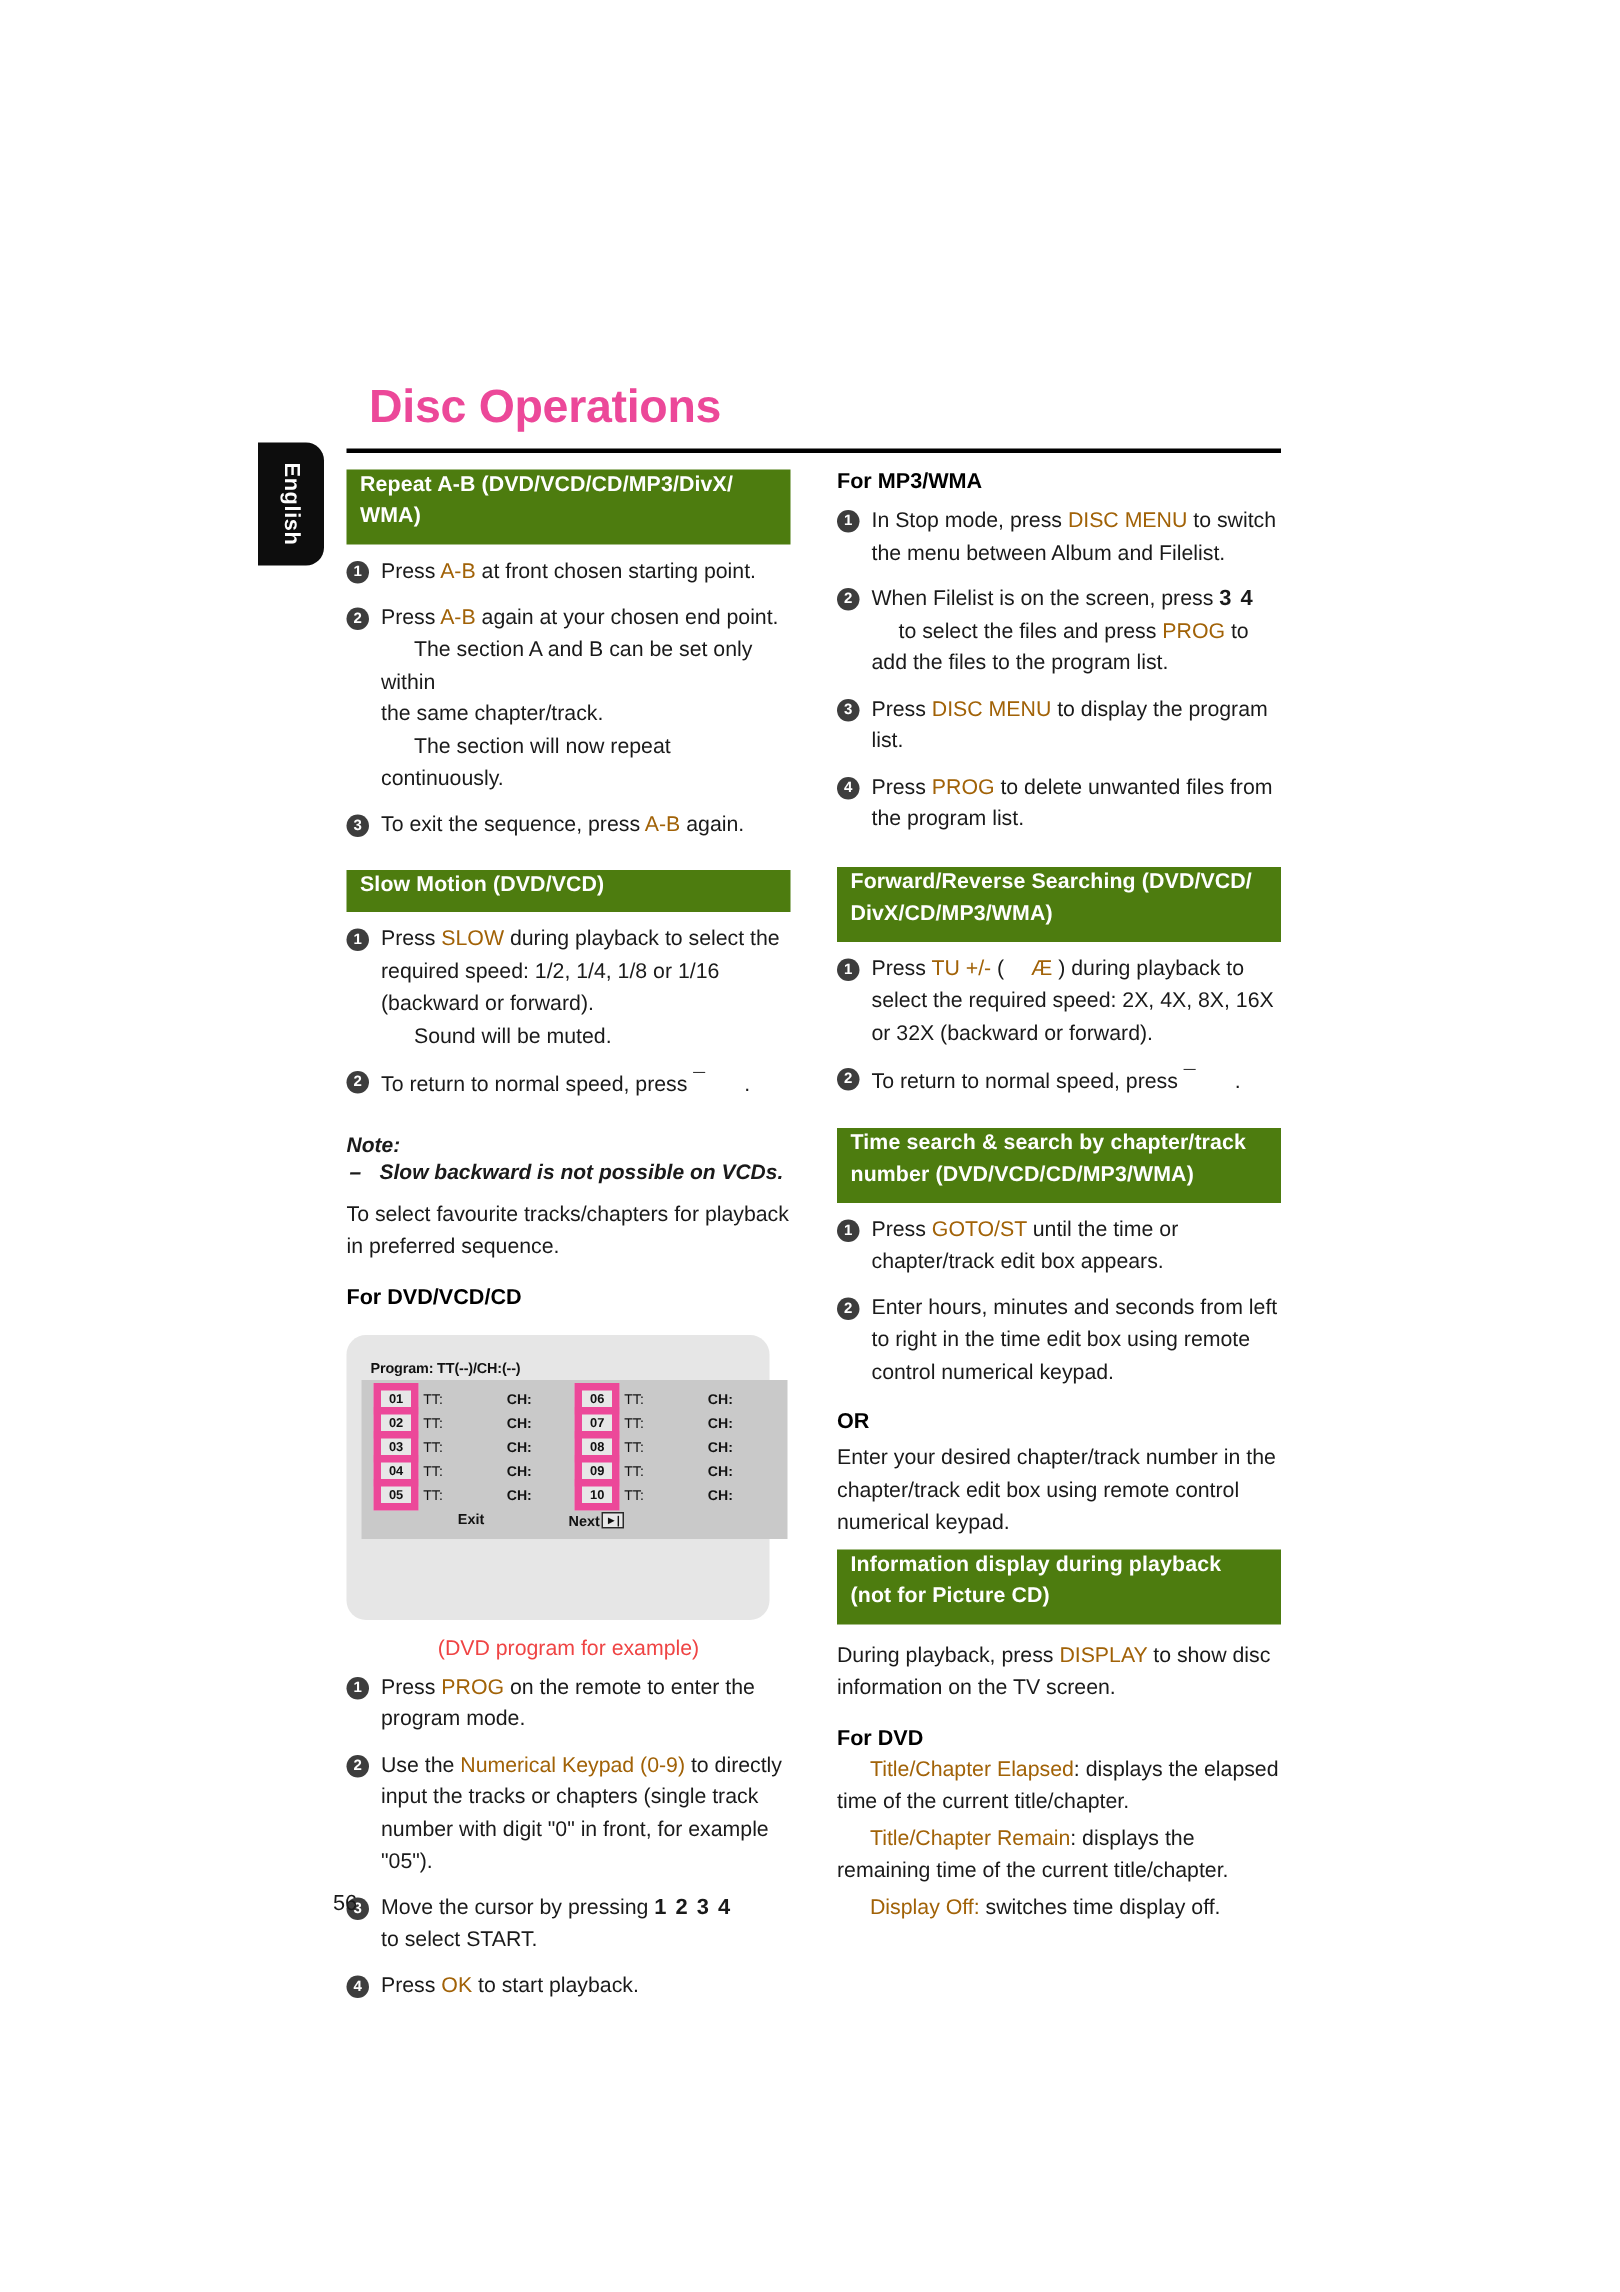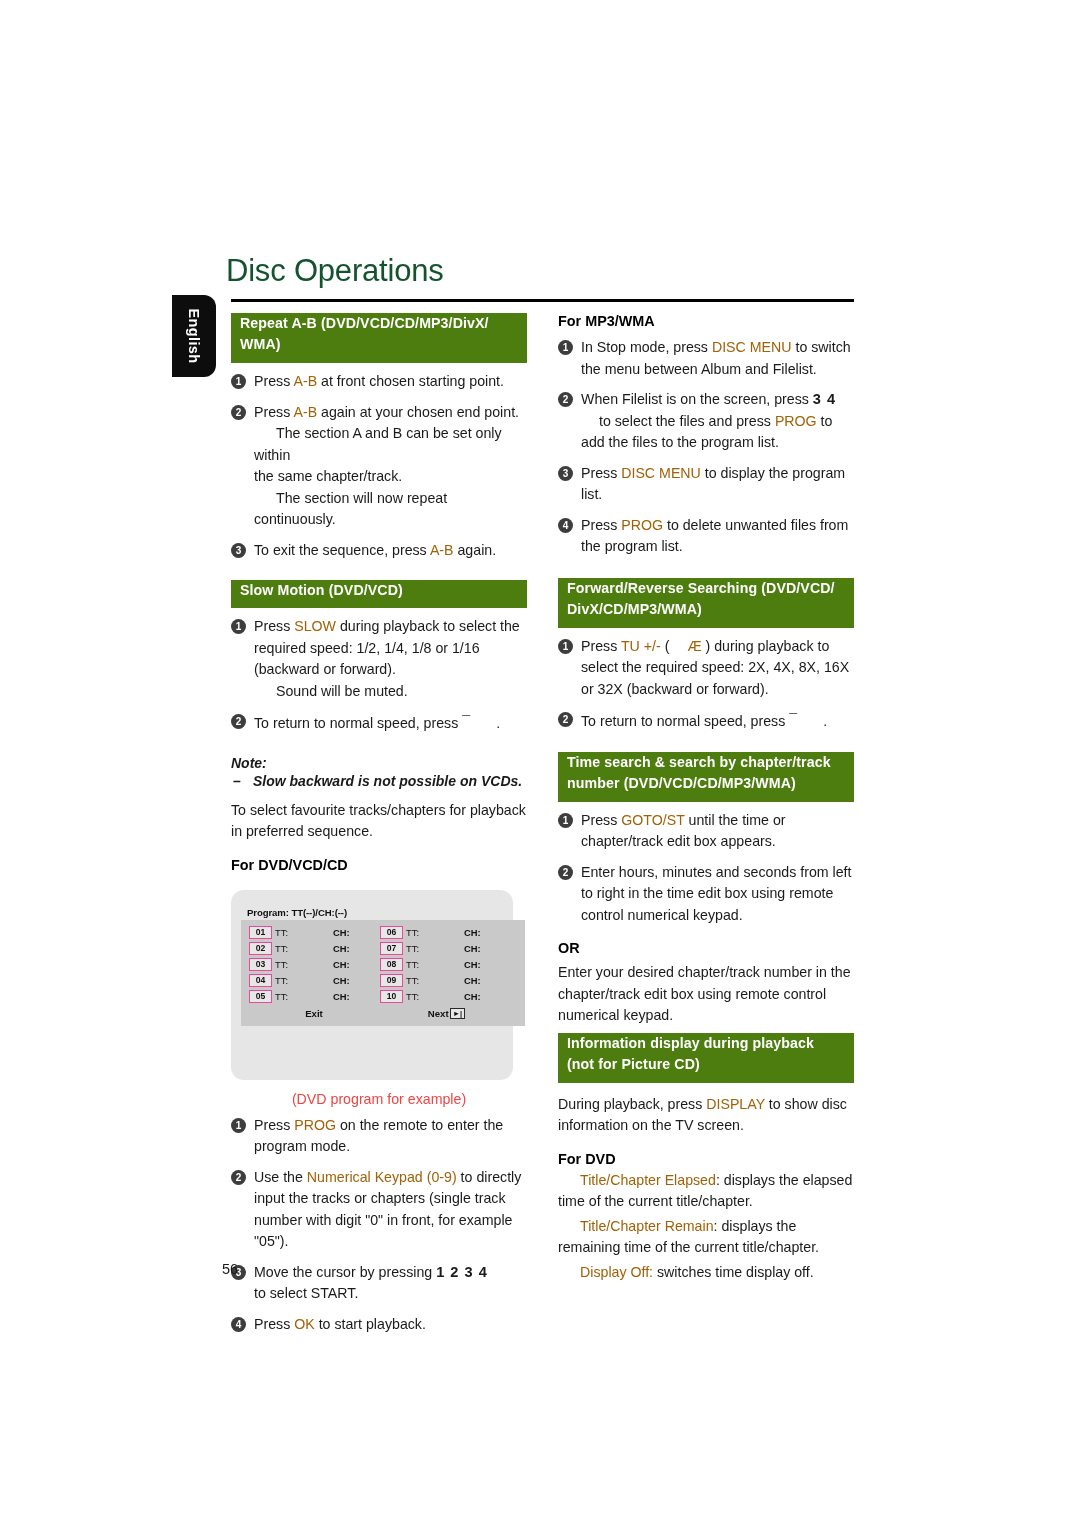--- a/index.html
+++ b/index.html
@@ -44,26 +44,26 @@
     font-size: 14.5px;
     font-weight: bold;
     letter-spacing: 0.4px;
     line-height: 44px;
     text-align: center;
   }
 
   
   .page-title {
     position: absolute;
-    left: 226px;
+    left: 246px;
     top: 253px;
     font-size: 31px;
-    font-weight: normal;
+    font-weight: bold;
     letter-spacing: -0.2px;
-    color: #14532d;
+    color: #ec4899;
   }
   .title-rule {
     position: absolute;
     left: 231px;
     top: 299px;
     width: 623px;
     height: 3px;
     background: #000;
   }
 
@@ -184,21 +184,21 @@
     padding: 5px 8px 4px 8px;
   }
   .prog-row {
     display: flex;
     align-items: center;
     height: 16px;
   }
   .cell-num {
     width: 21px;
     height: 11px;
-    border: 1px solid #ec4899;
+    border: 5px solid #ec4899;
     background: #e7e7e7;
     font-size: 8.6px;
     font-weight: bold;
     line-height: 11px;
     text-align: center;
     color: #111;
     margin-right: 3px;
   }
   .cell-tt {
     width: 58px;
@@ -215,21 +215,21 @@
   .prog-foot {
     display: flex;
     height: 16px;
     align-items: center;
     font-size: 9.6px;
     font-weight: bold;
     color: #111;
     margin-top: 1px;
   }
   .foot-exit { width: 130px; text-align: center; }
-  .foot-next { flex: 1; text-align: center; padding-right: 3px; }
+  .foot-next { flex: 1; text-align: left; padding-right: 3px; }
   .next-key {
     display: inline-block;
     border: 1px solid #2a2a2a;
     background: #e7e7e7;
     font-size: 7.5px;
     line-height: 9px;
     padding: 0 2px;
     margin-left: 1px;
     vertical-align: 1px;
   }

